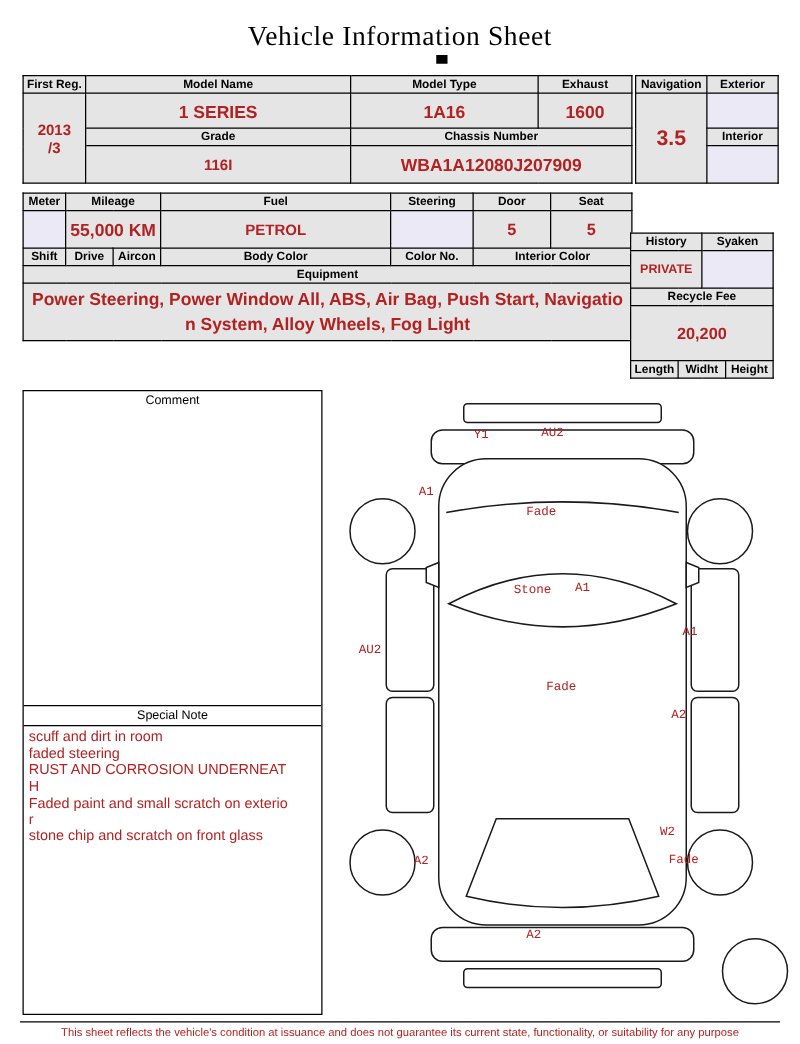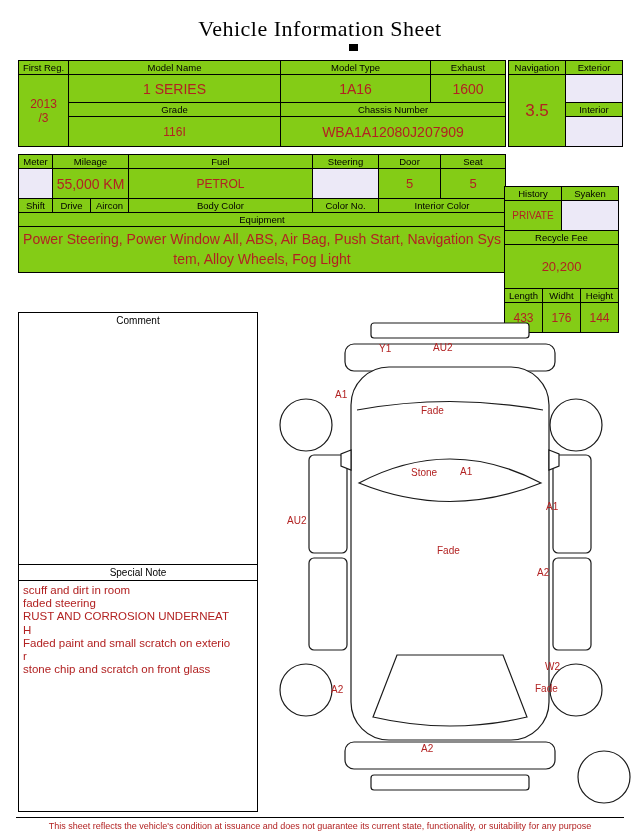--- a/index.html
+++ b/index.html
@@ -7,21 +7,21 @@
     --tint:#ece9f7;
     --line:#000;
   }
   *{margin:0;padding:0;box-sizing:border-box;}
   body{background:#fff;font-family:"Liberation Sans",sans-serif;}
   .page{position:relative;width:640px;height:835px;background:#fff;overflow:hidden;}
   .title{position:absolute;top:16px;left:0;width:100%;text-align:center;
          font-family:"Liberation Serif",serif;font-size:22px;color:#000;letter-spacing:.5px;}
   .black-mark{position:absolute;left:349px;top:44px;width:9px;height:7px;background:#000;}
 
-  table.tbl{position:absolute;border-collapse:collapse;table-layout:fixed;background:#84cc16;}
+  table.tbl{position:absolute;border-collapse:collapse;table-layout:fixed;background:#e5e5e5;font-weight:bold;}
   .tbl td{border:1px solid var(--line);text-align:center;vertical-align:middle;padding:0 2px;overflow:hidden;}
   .tbl td.h{font-size:9.5px;color:#000;padding:1px 2px;}
   .val{color:var(--red);}
   .tint{background:var(--tint);}
   .pre{white-space:pre-line;}
   .left{text-align:left;}
   .top{vertical-align:top;}
   .ba{word-break:break-all;}
   .f17{font-size:17px}.f15{font-size:12px}.f14{font-size:14px}.f13{font-size:13px}
   .f12{font-size:12px}.f11{font-size:14px}.f10{font-size:10px}
@@ -30,21 +30,21 @@
   .notes-box{position:absolute;left:18px;top:312px;width:240px;height:500px;border:1px solid var(--line);
              background:#fff;display:flex;flex-direction:column;}
   .box-header{font-size:10px;color:#000;text-align:center;padding:2px 0;flex:0 0 auto;}
   .comment-space{flex:0 0 236px;}
   .sn-header{border-top:1px solid var(--line);border-bottom:1px solid var(--line);}
   .sn-text{flex:1;color:var(--red);font-size:11.5px;line-height:1.15;text-align:left;
            padding:3px 24px 3px 4px;white-space:pre-line;word-break:break-all;}
 
   .diagram{position:absolute;left:265px;top:315px;width:370px;height:495px;}
   .diagram svg{position:absolute;left:0;top:0;}
-  .ann{position:absolute;color:var(--red);font-size:10px;white-space:nowrap;}
+  .ann{position:absolute;color:var(--red);font-size:10px;white-space:nowrap;font-family:Liberation Mono, monospace;}
 
   .footer{position:absolute;left:16px;right:16px;top:817px;border-top:1px solid var(--line);
           padding-top:3px;text-align:center;font-size:9px;color:var(--red);}
 </style>
 </head>
 <body>
 
 <div class="page">
 
   <div class="title">Vehicle Information Sheet</div>
@@ -170,25 +170,20 @@
     <tr style="height:14px">
       <td colspan="6" class="h">Recycle Fee</td>
     </tr>
     <tr style="height:44px">
       <td colspan="6" class="val f13">20,200</td>
     </tr>
     <tr style="height:14px">
       <td colspan="2" class="h">Length</td>
       <td colspan="2" class="h">Widht</td>
       <td colspan="2" class="h">Height</td>
-    </tr>
-    <tr style="height:30px">
-      <td colspan="2" class="val f12">433</td>
-      <td colspan="2" class="val f12">176</td>
-      <td colspan="2" class="val f12">144</td>
     </tr>
   </tbody>
     </table>
 
   <div class="notes-box">
     <div class="box-header">Comment</div>
     <div class="comment-space"></div>
     <div class="box-header sn-header">Special Note</div>
     <div class="sn-text">scuff and dirt in room
 faded steering
@@ -225,20 +220,20 @@
     <span class="ann" style="left:168px;top:27px;">AU2</span>
     <span class="ann" style="left:70px;top:74px;">A1</span>
     <span class="ann" style="left:156px;top:90px;">Fade</span>
     <span class="ann" style="left:146px;top:152px;">Stone</span>
     <span class="ann" style="left:195px;top:151px;">A1</span>
     <span class="ann" style="left:22px;top:200px;">AU2</span>
     <span class="ann" style="left:281px;top:186px;">A1</span>
     <span class="ann" style="left:172px;top:230px;">Fade</span>
     <span class="ann" style="left:272px;top:252px;">A2</span>
     <span class="ann" style="left:66px;top:369px;">A2</span>
-    <span class="ann" style="left:263px;top:346px;margin-left:17px;">W2</span>
+    <span class="ann" style="left:263px;top:346px;">W2</span>
     <span class="ann" style="left:270px;top:368px;">Fade</span>
     <span class="ann" style="left:156px;top:428px;">A2</span>
   </div>
 
   <div class="footer">This sheet reflects the vehicle's condition at issuance and does not guarantee its current state, functionality, or suitability for any purpose</div>
 
 </div>
 
 </body></html>

